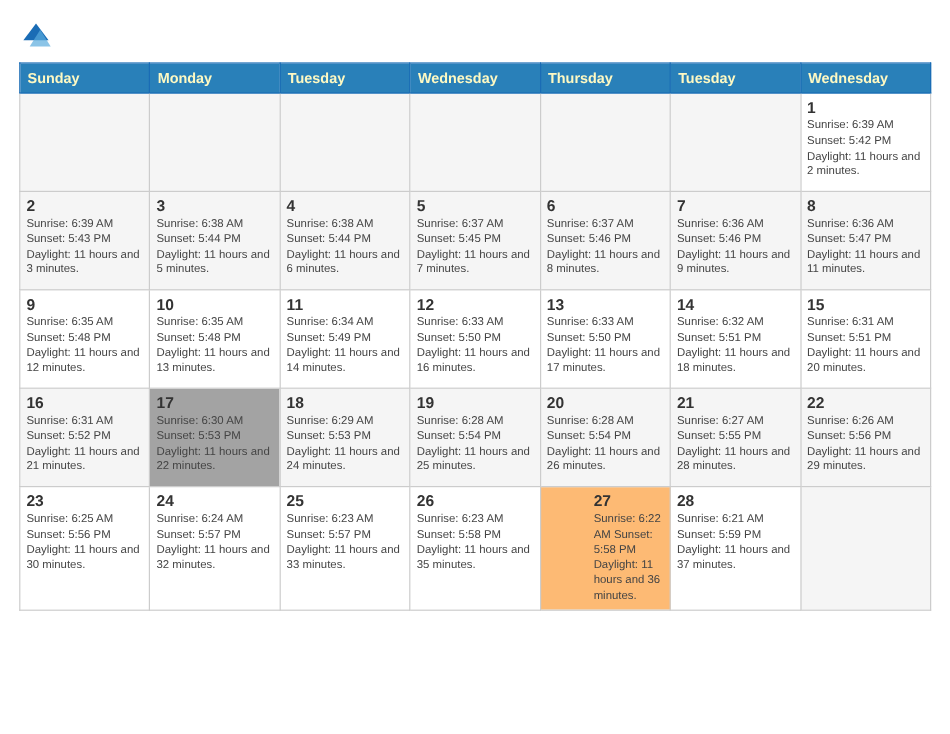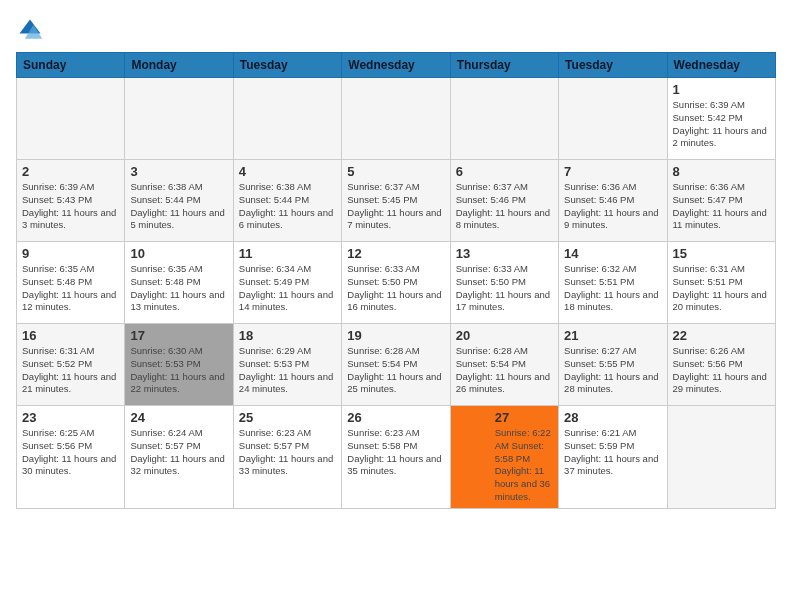--- a/index.html
+++ b/index.html
@@ -44,21 +44,21 @@
       font-size: 14px;
       color: #555;
     }
     .calendar {
       width: 100%;
       border-collapse: collapse;
       border: 1px solid #ccc;
     }
     .calendar th {
       background-color: #2980b9;
-      color: #0f172a;
+      color: #fef9c3;
       font-size: 12px;
       font-weight: bold;
       padding: 5px 6px;
       text-align: left;
       border: 1px solid #1a6cb5;
     }
     .calendar td {
       width: calc(100% / 7);
       vertical-align: top;
       border: 1px solid #ccc;
@@ -285,21 +285,21 @@
           <div class="day-info">Sunrise: 6:23 AM
 Sunset: 5:57 PM
 Daylight: 11 hours and 33 minutes.</div>
         </td>
         <td style="background: rgb(255, 255, 255);">
           <span class="day-number">26</span>
           <div class="day-info">Sunrise: 6:23 AM
 Sunset: 5:58 PM
 Daylight: 11 hours and 35 minutes.</div>
         </td>
-        <td style="background: #f97316; padding-left: 44px;">
+        <td style="background: #fdba74; padding-left: 44px;">
           <span class="day-number">27</span>
           <div class="day-info">Sunrise: 6:22 AM
 Sunset: 5:58 PM
 Daylight: 11 hours and 36 minutes.</div>
         </td>
         <td style="background: rgb(255, 255, 255);">
           <span class="day-number">28</span>
           <div class="day-info">Sunrise: 6:21 AM
 Sunset: 5:59 PM
 Daylight: 11 hours and 37 minutes.</div>

